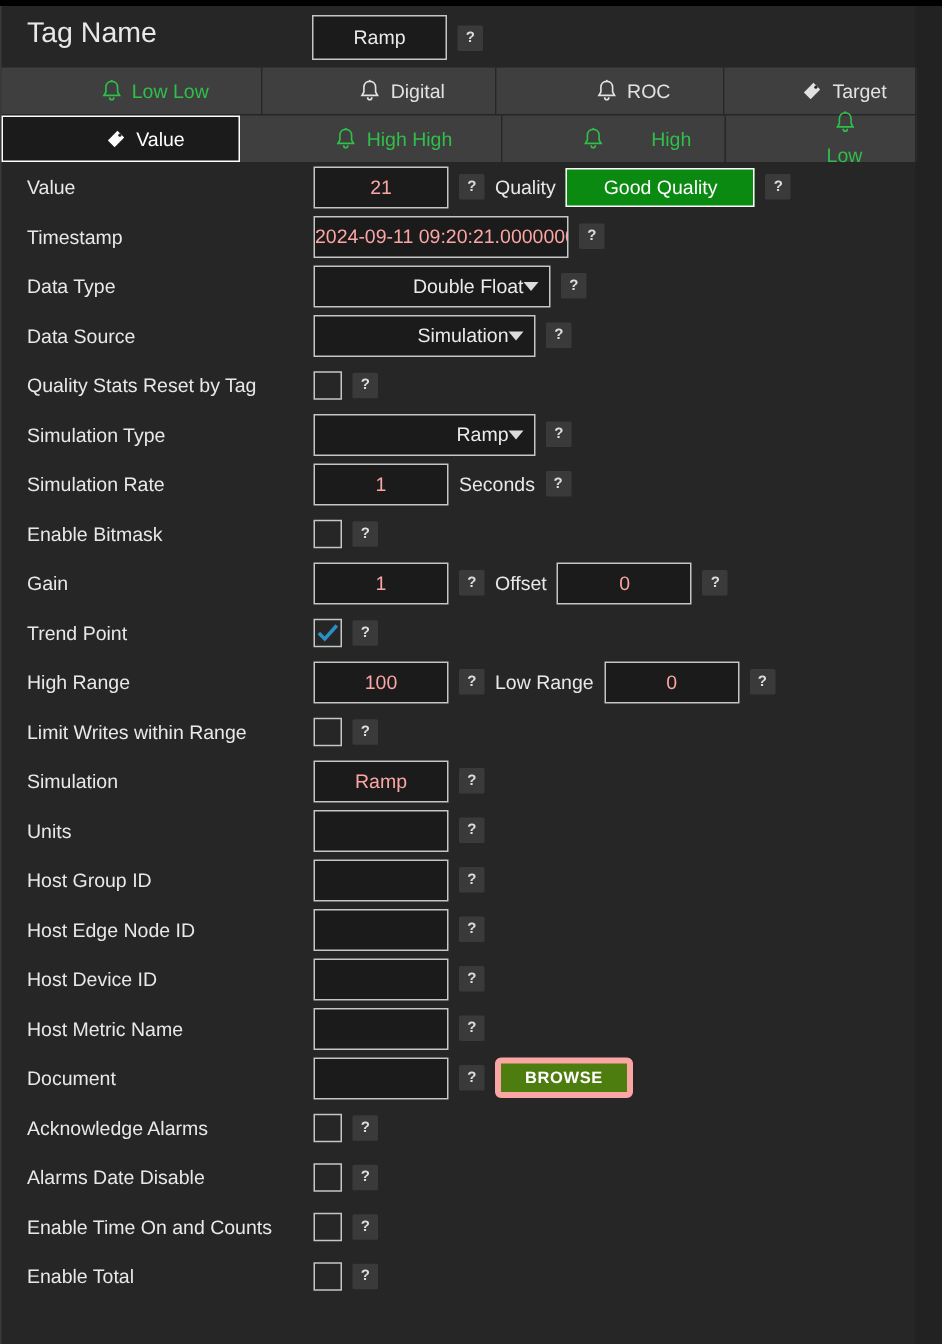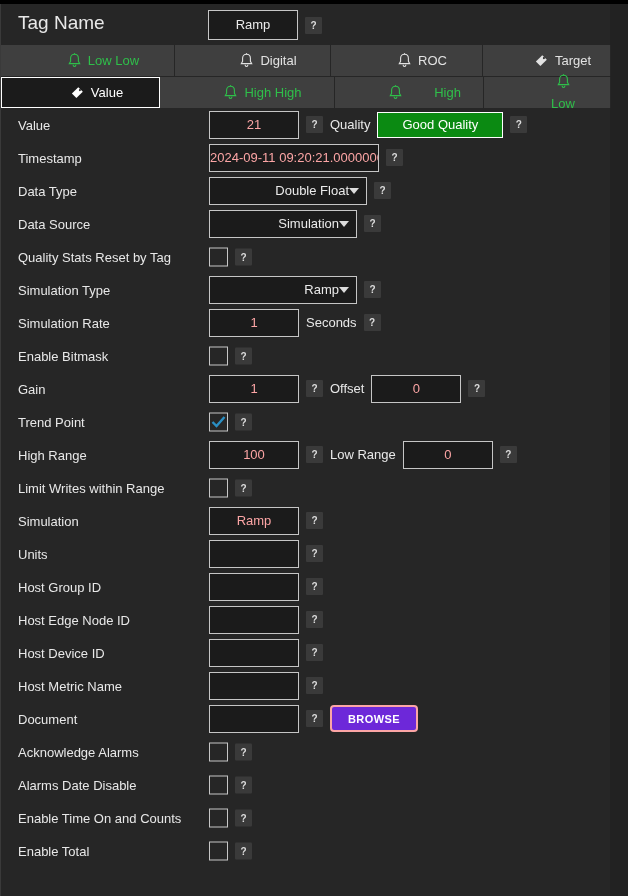--- a/index.html
+++ b/index.html
@@ -198,22 +198,22 @@
     cursor: pointer;
   }
 
   .inline-label {
     font-size: 13px;
     color: #e8e8e8;
     white-space: nowrap;
   }
 
   .browse {
-    background: #6d28d9;
-    border: 2px solid #fca5a5;
+    background: #4d7c0f;
+    border: 4px solid #fca5a5;
     border-radius: 4px;
     color: #ffffff;
     font-size: 11px;
     font-weight: bold;
     letter-spacing: 0.4px;
     height: 27px;
     padding: 0 16px;
     cursor: pointer;
     font-family: "Liberation Sans", sans-serif;
   }

